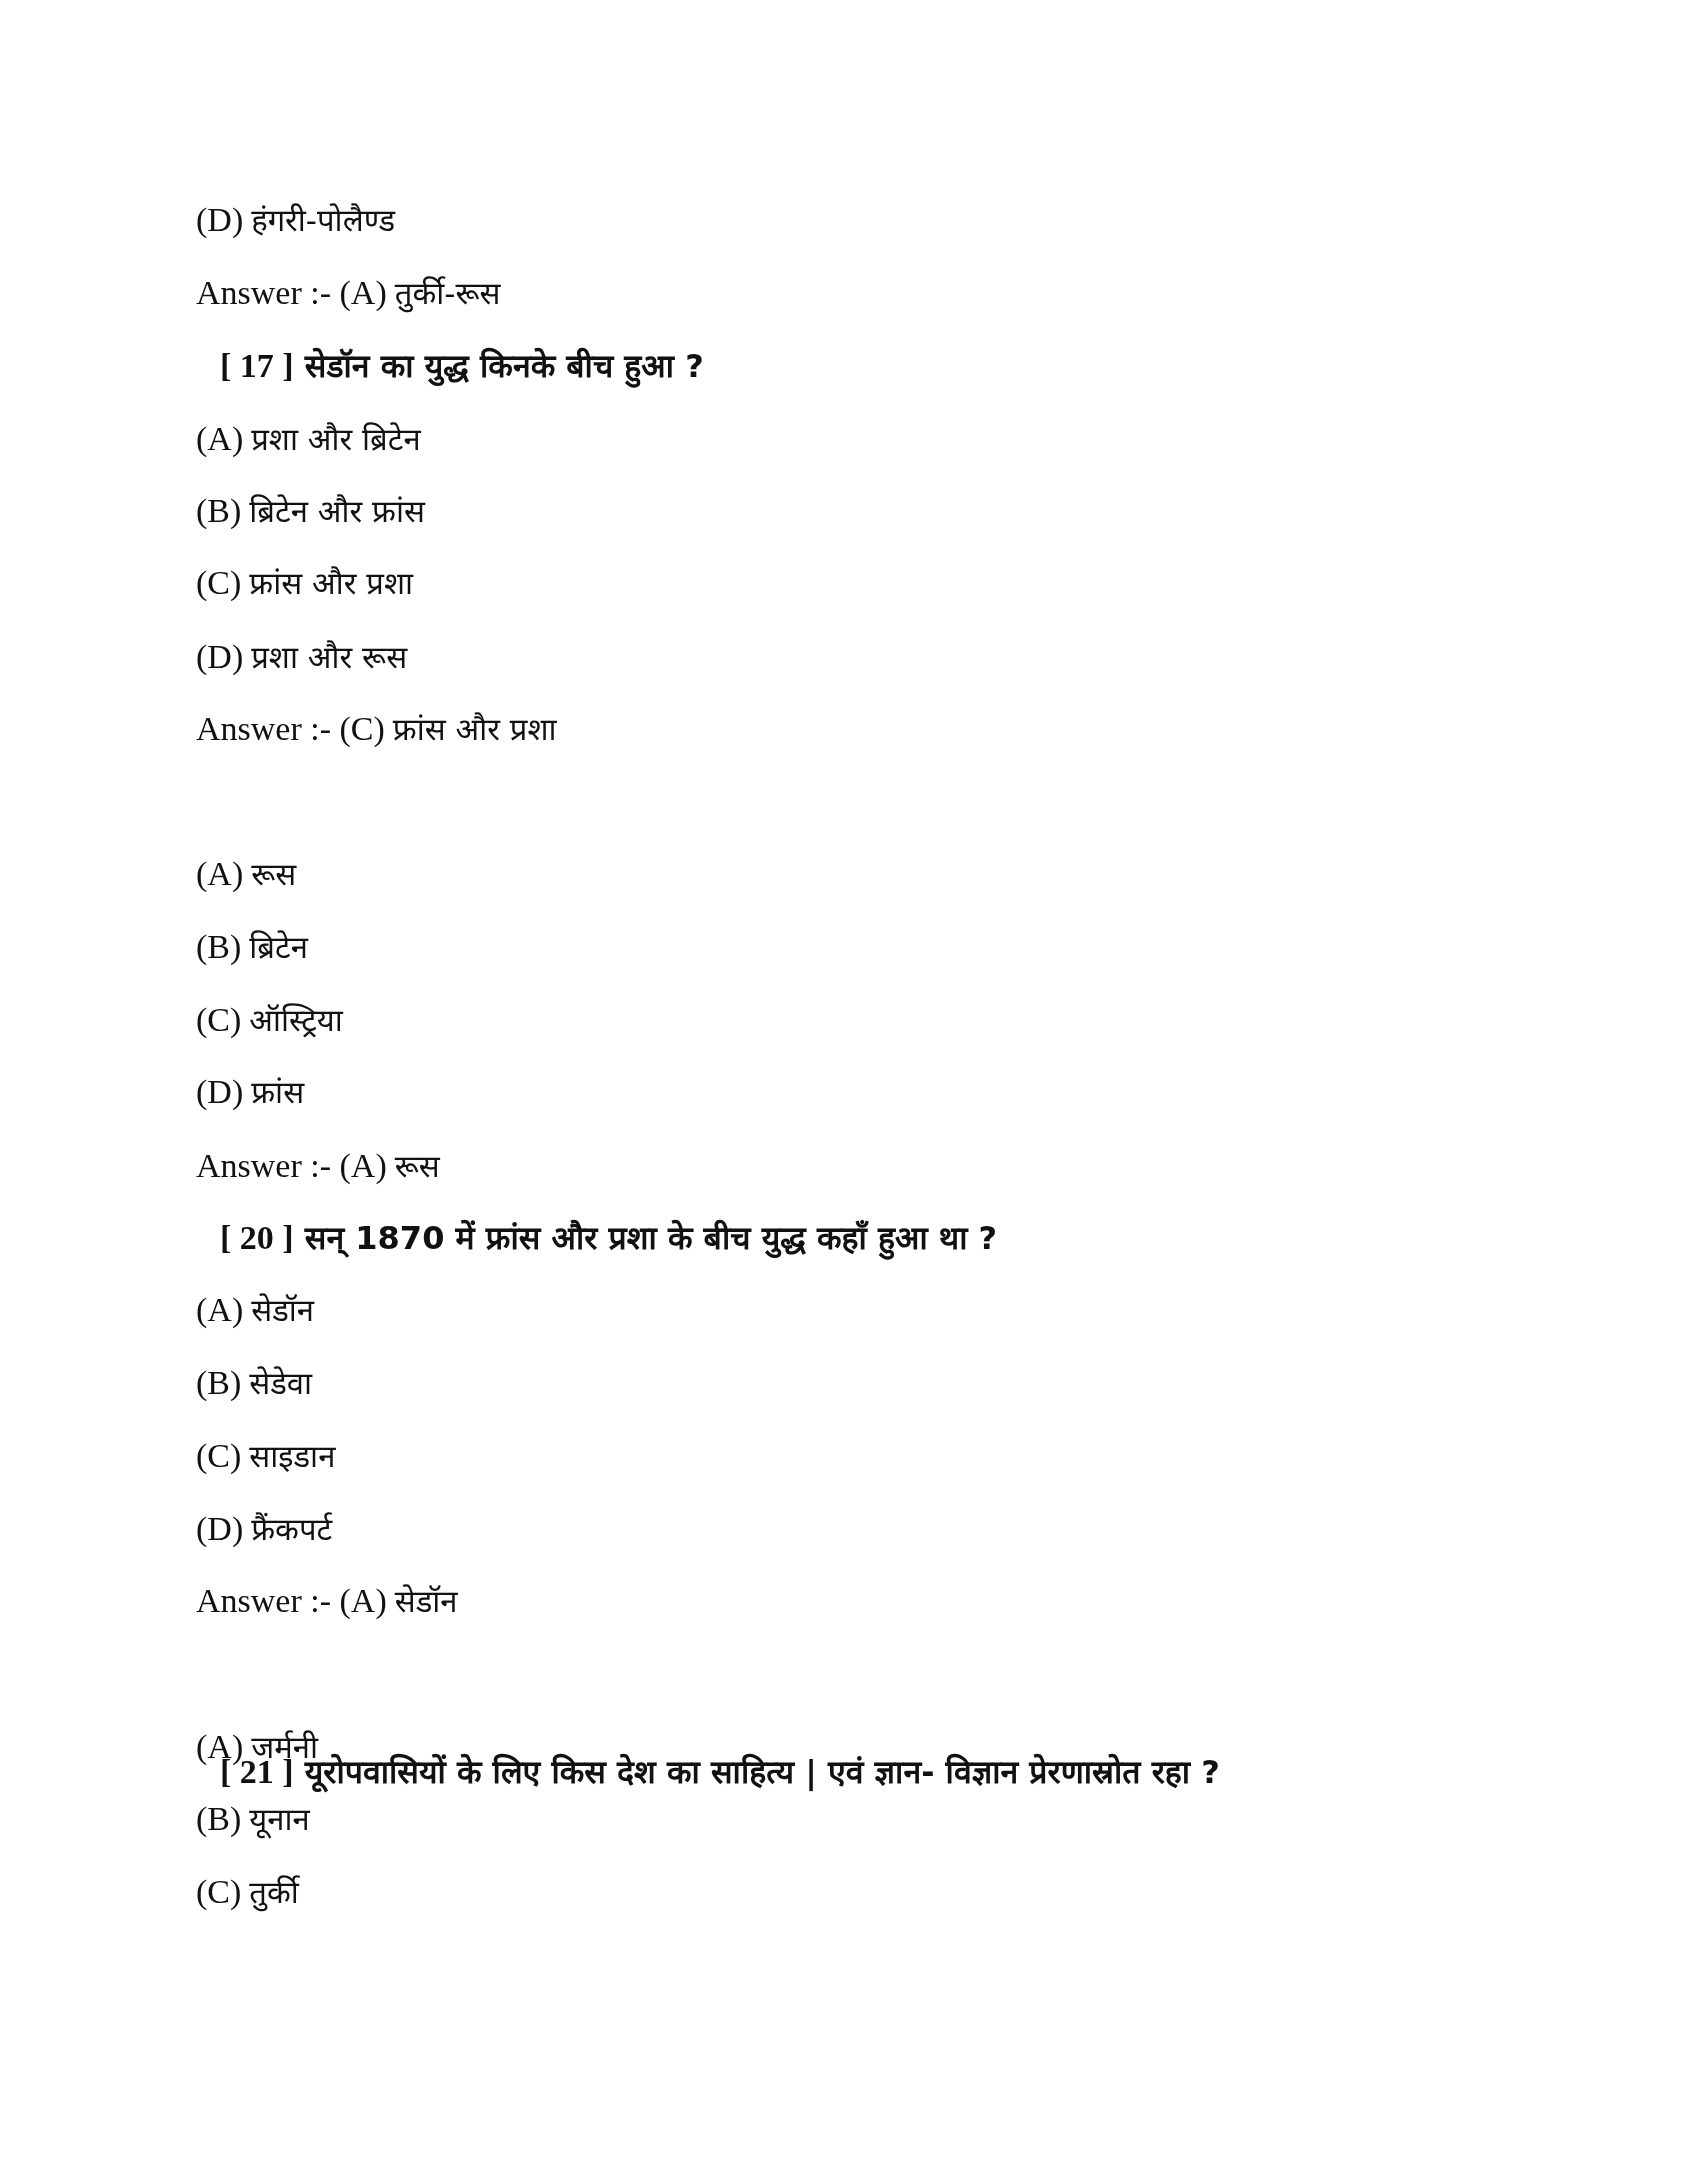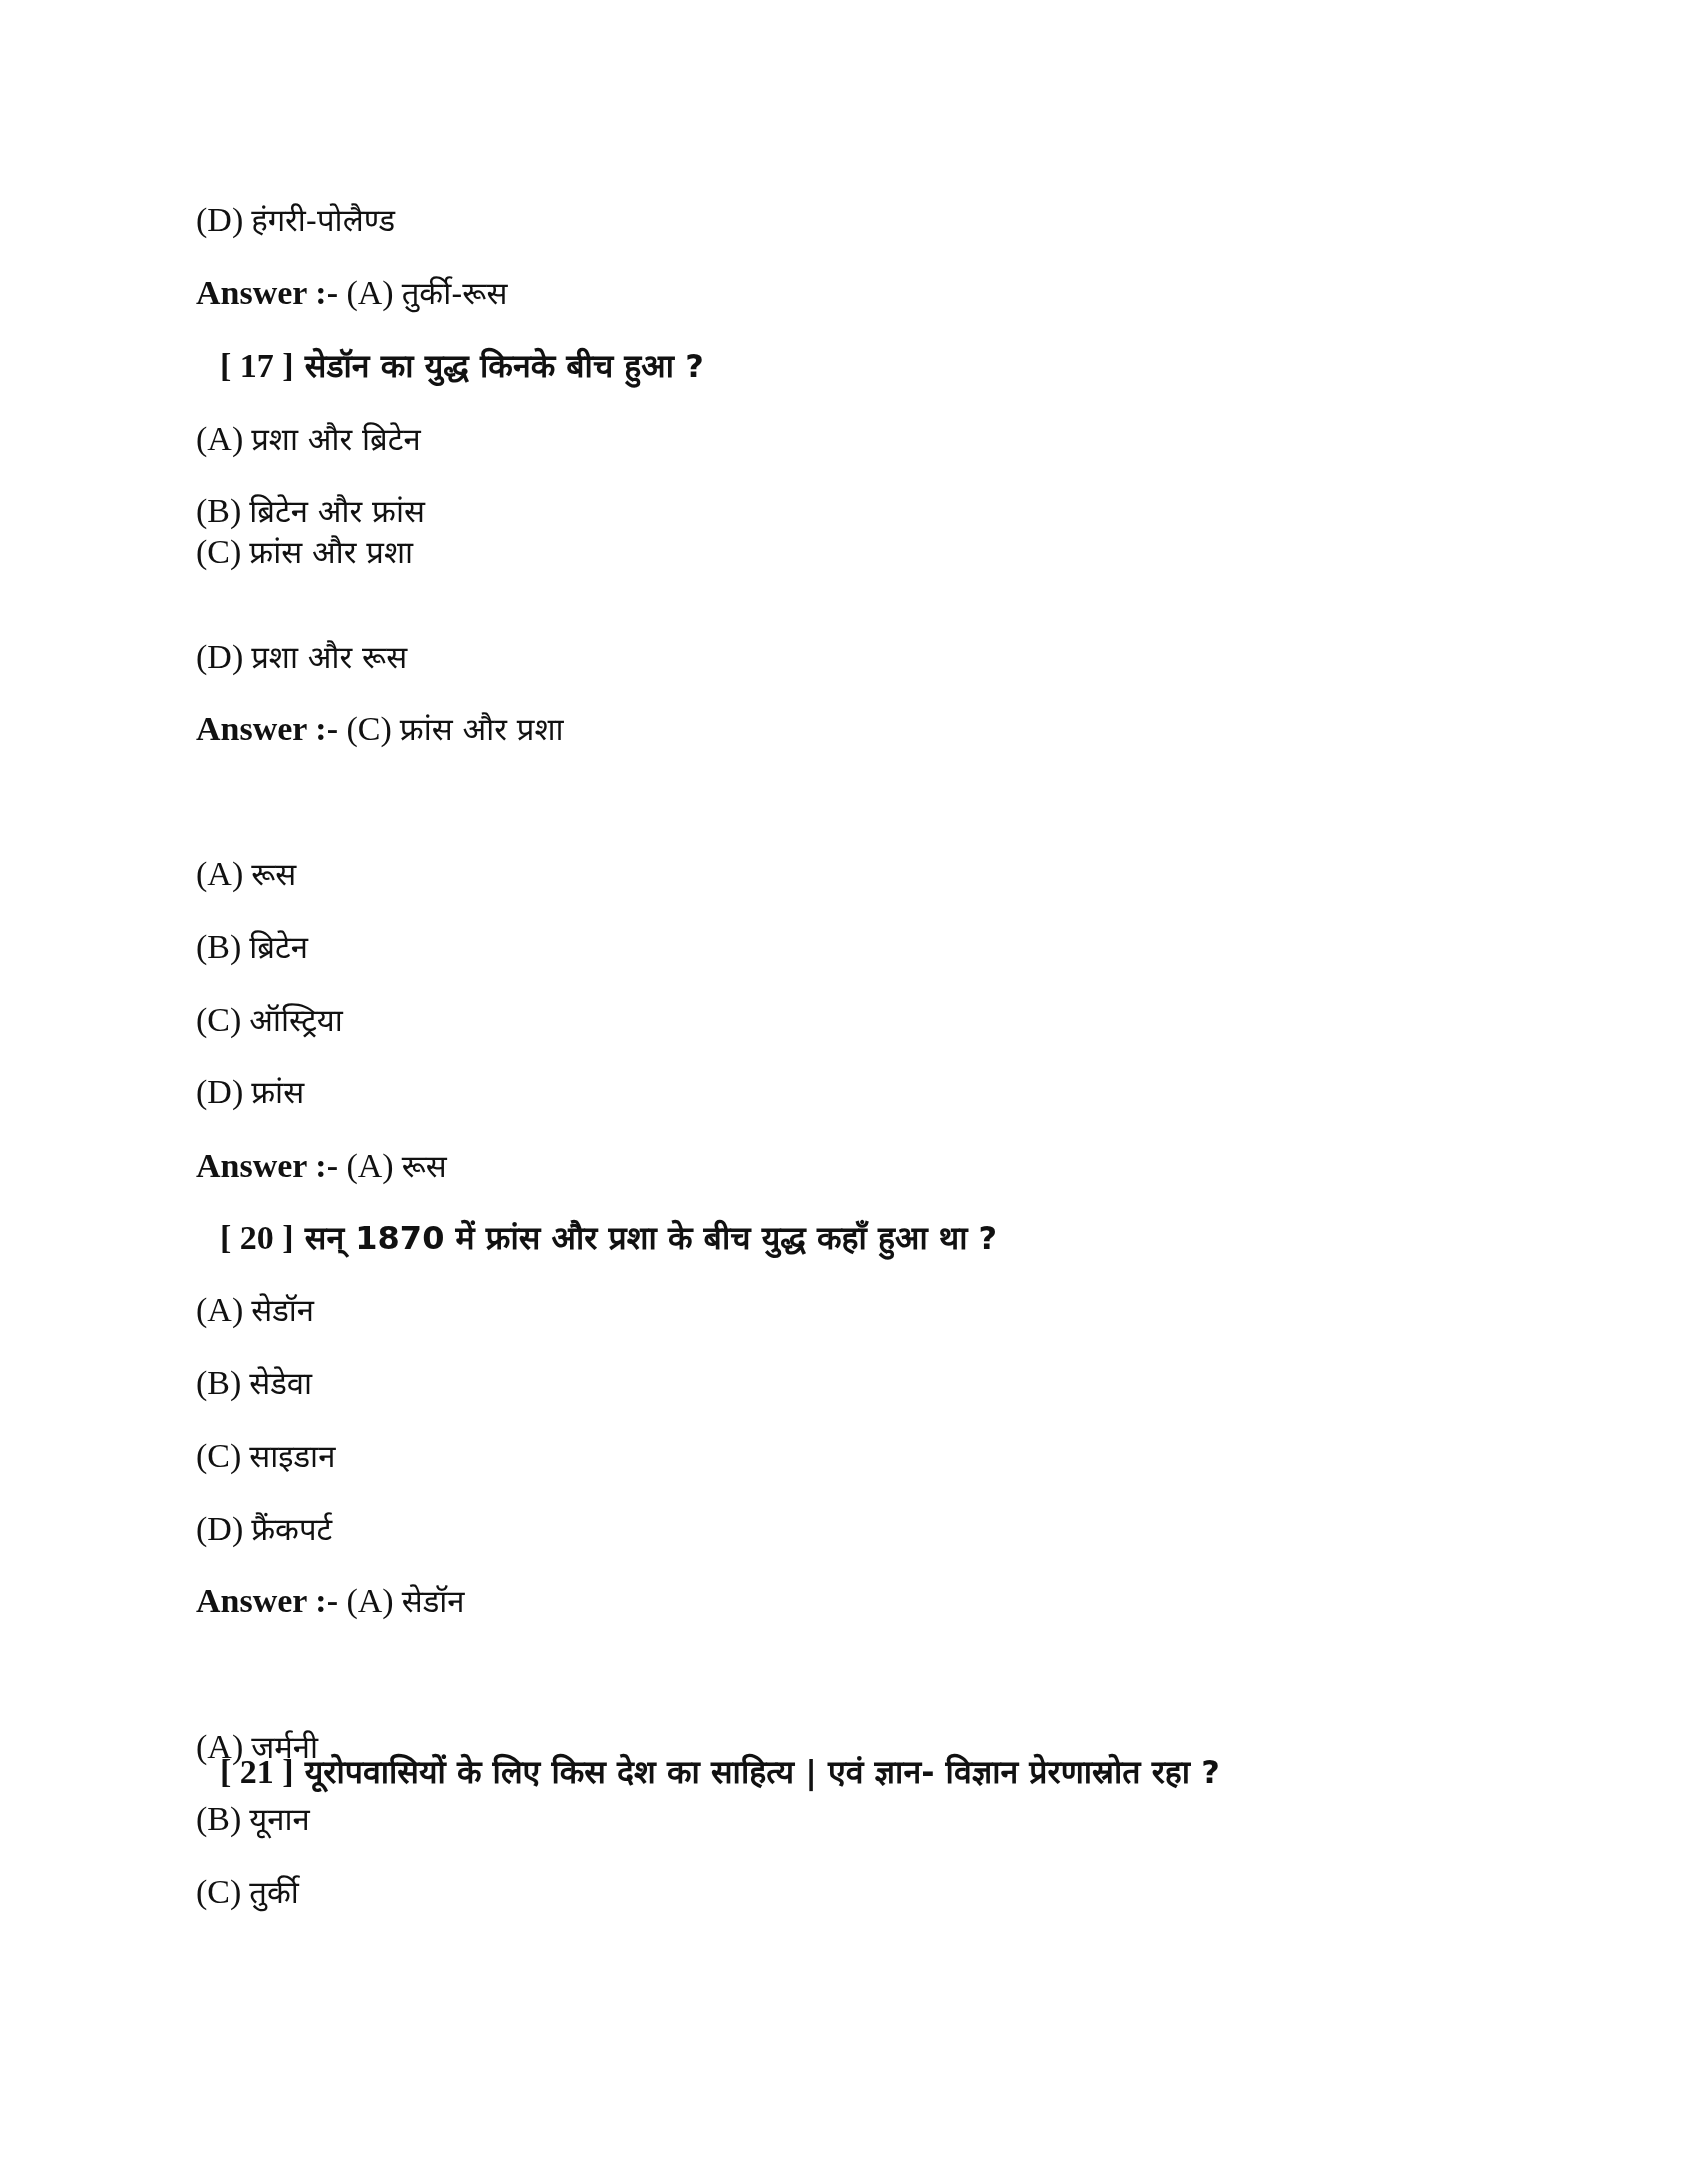--- a/index.html
+++ b/index.html
@@ -3,21 +3,21 @@
 <meta charset="utf-8">
 <style>
   html, body { margin: 0; padding: 0; background: #ffffff; }
   body { width: 1683px; height: 2178px; position: relative; overflow: hidden;
          font-family: "Liberation Serif", "DejaVu Serif", serif; color: #111111; }
   .page { position: absolute; left: 0; top: 0; width: 1683px; height: 2178px; }
   .line { position: absolute; left: 196px; height: 59px; line-height: 59px;
           font-size: 34px; white-space: nowrap; }
   .q { font-weight: bold; font-family: "DejaVu Sans", "Liberation Sans", sans-serif; font-size: 32px; }
   .q .num { font-family: "Liberation Serif", serif; font-weight: bold; font-size: 34px; margin-left: 24px; }
-  .ans-label { font-weight: bold; }
+  .ans-label { font-weight: normal; }
   .opt-letter { margin-right: 8px; }
   .hi { font-family: "DejaVu Sans", "Liberation Sans", sans-serif; font-size: 31px; }
 </style>
 </head>
 <body>
 
 <div class="page">
 
   <div class="line" style="top:190px">
     <span class="opt-letter">(D)</span><span class="hi">हंगरी-पोलैण्ड</span>
@@ -34,21 +34,21 @@
   </div>
 
   <div class="line" style="top:409px">
     <span class="opt-letter">(A)</span><span class="hi">प्रशा और ब्रिटेन</span>
   </div>
 
   <div class="line" style="top:481px">
     <span class="opt-letter">(B)</span><span class="hi">ब्रिटेन और फ्रांस</span>
   </div>
 
-  <div class="line" style="top:522px">
+  <div class="line" style="top:553px">
     <span class="opt-letter">(C)</span><span class="hi">फ्रांस और प्रशा</span>
   </div>
 
   <div class="line" style="top:627px">
     <span class="opt-letter">(D)</span><span class="hi">प्रशा और रूस</span>
   </div>
 
   <div class="line" style="top:699px">
     <span class="ans-label">Answer :-</span>
     <span class="opt-letter">(C)</span><span class="hi">फ्रांस और प्रशा</span>

